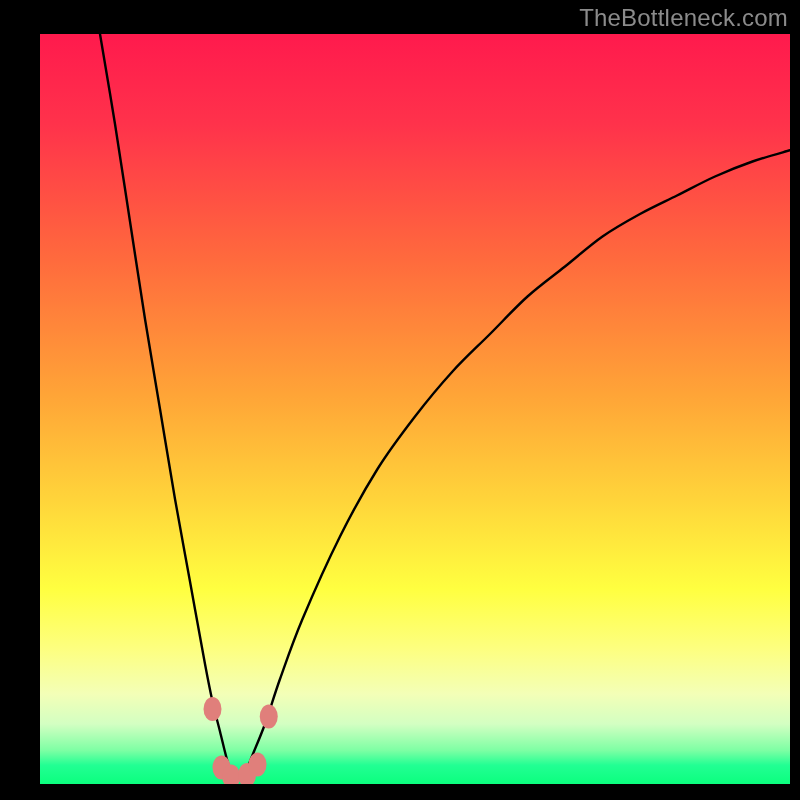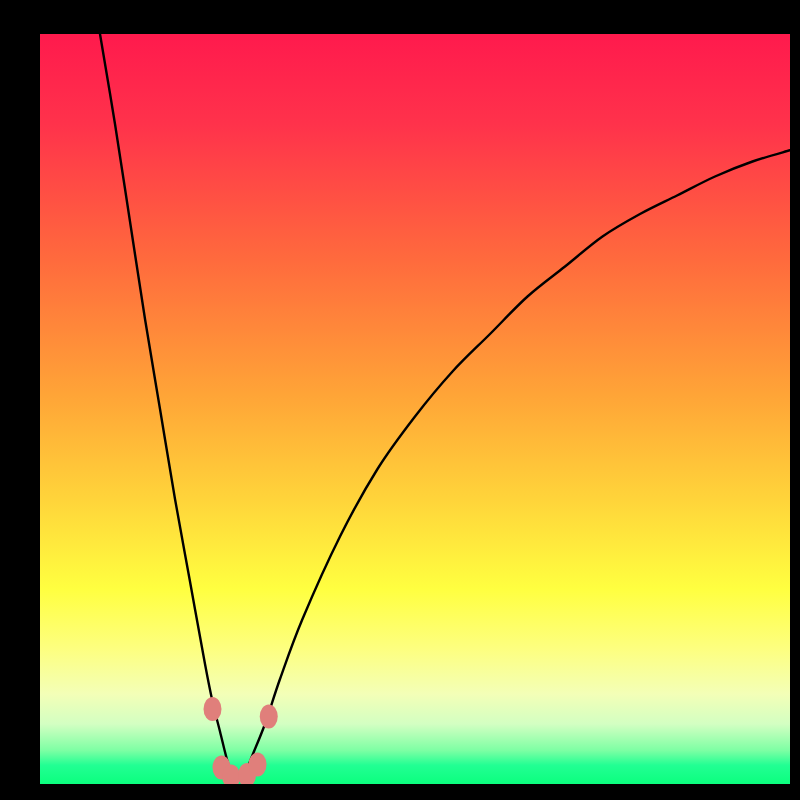--- a/index.html
+++ b/index.html
@@ -43,20 +43,21 @@
     left: 0;
     top: 0;
     width: 750px;
     height: 750px;
   }
 </style>
 </head>
 <body>
 
 <div class="frame">
+  <div class="watermark">TheBottleneck.com</div>
 
   <div class="plot-area">
     <svg class="gradient" viewBox="0 0 750 750" preserveAspectRatio="none">
       <defs>
         <linearGradient id="bgGrad" x1="0" y1="0" x2="0" y2="1">
             <stop offset="0%" stop-color="#ff1a4d"></stop>
             <stop offset="12%" stop-color="#ff324b"></stop>
             <stop offset="30%" stop-color="#ff6a3d"></stop>
             <stop offset="48%" stop-color="#ffa437"></stop>
             <stop offset="62%" stop-color="#ffd43a"></stop>

